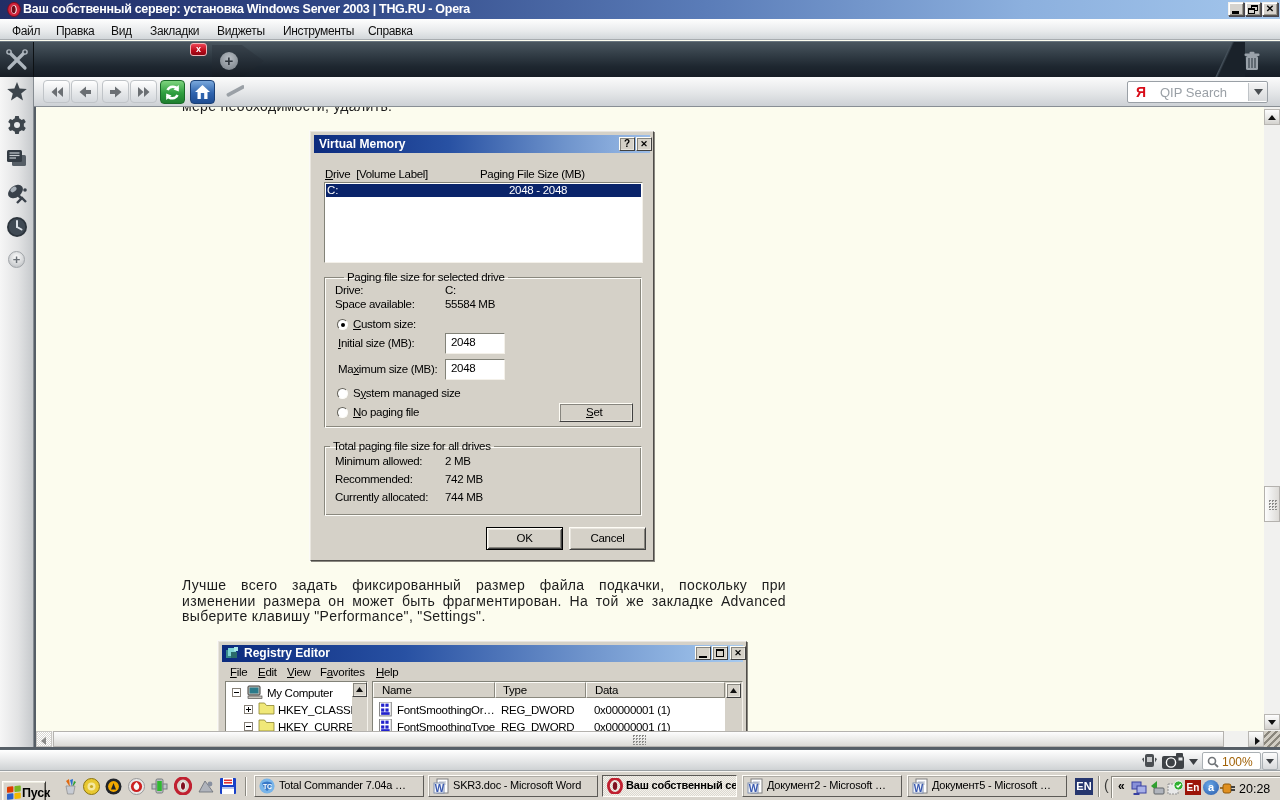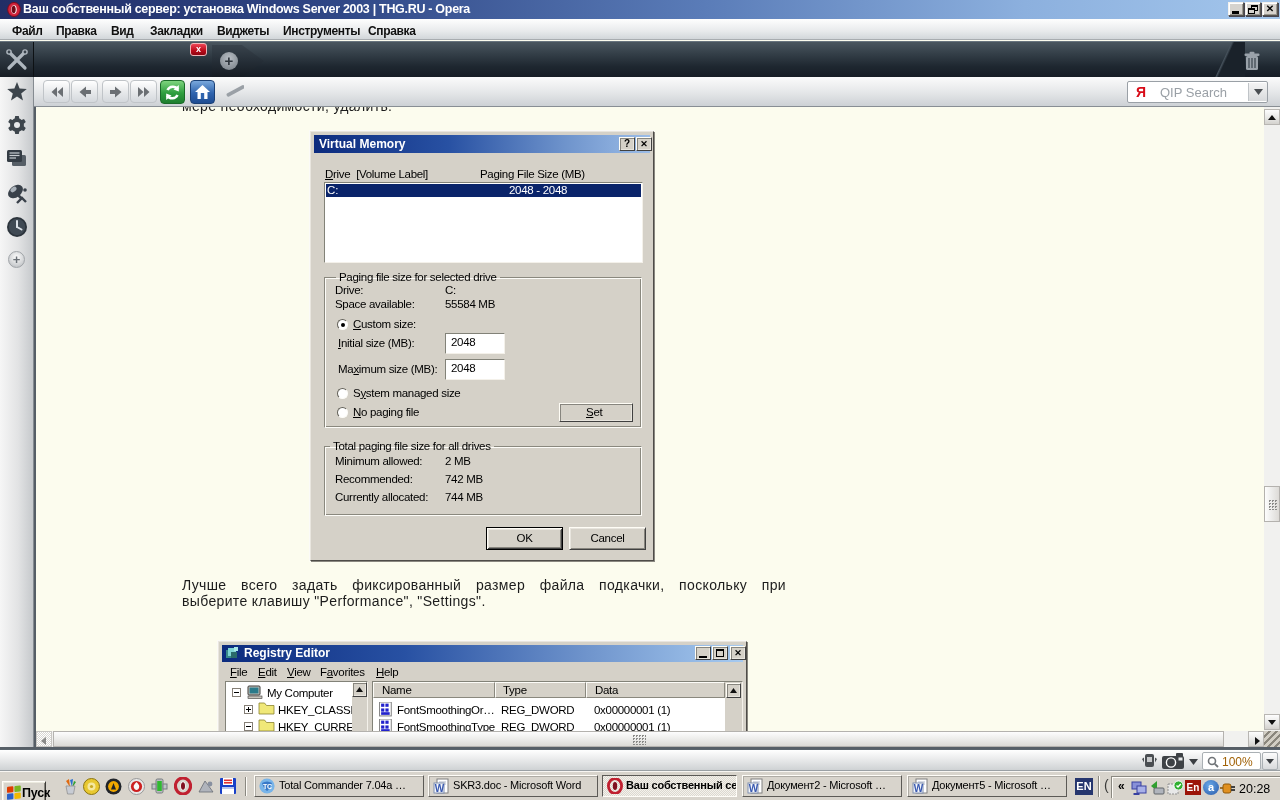--- a/index.html
+++ b/index.html
@@ -1,21 +1,21 @@
 <!DOCTYPE html>
 <html><head><meta charset="utf-8"><style>
 *{margin:0;padding:0;box-sizing:border-box;font-family:"Liberation Sans",sans-serif;}
 html,body{width:1280px;height:800px;overflow:hidden;}
 .abs{position:absolute;}
 #stage{position:relative;width:1280px;height:800px;background:#fcfcee;overflow:hidden;}
 
 #titlebar{left:0;top:0;width:1280px;height:36px;background:linear-gradient(90deg,#222e66 0%,#2e4584 25%,#5a7cb8 55%,#8cb0de 80%,#a3c6ec 100%);}
 #titletxt{left:23px;top:2px;color:#fff;font-size:12.5px;font-weight:bold;white-space:nowrap;letter-spacing:-0.3px;}
 .winbtn{top:2px;width:16px;height:14px;background:#d6d3ce;border:1px solid;border-color:#f4f2ee #55534f #55534f #f4f2ee;box-shadow:1px 1px 0 #fff inset,-1px -1px 0 #9a9790 inset,1px 1px 0 #46444f;font-size:9px;line-height:12px;text-align:center;color:#000;font-weight:bold;}
-#menubar{left:0;top:19px;width:1280px;height:21px;background:linear-gradient(#fefefe,#e8eaec 60%,#d2d6da);border-bottom:1px solid #a8acb0;font-weight:bold;}
+#menubar{left:0;top:19px;width:1280px;height:21px;background:linear-gradient(#fefefe,#e8eaec 60%,#d2d6da);border-bottom:1px solid #a8acb0;}
 .menuitem{top:5px;font-size:12px;color:#101010;letter-spacing:-0.35px;}
 
 #tabbar{left:0;top:41px;width:1280px;height:36px;background:linear-gradient(#4a565f 0%,#333e47 35%,#1e2730 70%,#161d25 100%);border-top:1px solid #68747e;}
 #toolsbtn{left:0;top:0;width:34px;height:36px;background:linear-gradient(#414c55 0%,#2b343d 50%,#161c23 100%);border-right:1px solid #0d1114;}
 #opttab{left:36px;top:3px;width:176px;height:33px;border-radius:5px 5px 0 0;background:linear-gradient(#c2cdd6 0%,#95a6b3 32%,#5f7181 68%,#33414d 100%);border:1px solid #c4ced6;border-bottom:none;}
 #tabtxt{top:11px;font-size:12px;color:#eef2f6;white-space:nowrap;letter-spacing:-0.3px;}
 #tabclose{left:190px;top:1px;width:17px;height:13px;border-radius:3px;background:linear-gradient(#ee4455,#bb0a1a 60%,#8e0410);border:1px solid #f0b4b8;color:#fff;font-size:9px;font-weight:bold;text-align:center;line-height:11px;}
 #plustab{left:212px;top:3px;width:52px;height:33px;background:linear-gradient(#39434c 0%,#252e37 50%,#141a21 100%);clip-path:polygon(0 0,30px 0,52px 16px,30px 33px,0 33px);}
 #plusc{left:8px;top:7px;width:18px;height:18px;border-radius:50%;background:radial-gradient(circle at 50% 35%,#b8bec4,#888f96 70%,#6c737a);color:#2e353c;font-size:15px;font-weight:bold;text-align:center;line-height:18px;}
 
@@ -207,21 +207,21 @@
     <div class="abs dlgtxt" style="left:14px;top:36px"><u>D</u>rive&nbsp;&nbsp;[Volume Label]</div>
     <div class="abs dlgtxt" style="left:169px;top:36px">Paging File Size (MB)</div>
     <div class="abs sunken" style="left:13px;top:50px;width:319px;height:81px">
       <div class="abs" style="left:1px;top:1px;width:315px;height:13px;background:#0a246a">
         <span class="abs" style="left:1px;top:0;color:#fff;font-size:11.5px">C:</span>
         <span class="abs" style="left:183px;top:0;color:#fff;font-size:11.5px;letter-spacing:-0.3px">2048 - 2048</span>
       </div>
     </div>
 
     <fieldset class="abs" style="left:13px;top:139px;width:318px;height:157px;border:1px solid;border-color:#8a887e #fdfcf8 #fdfcf8 #8a887e;box-shadow:1px 1px 0 #fdfcf8 inset,-1px -1px 0 #8a887e inset">
-      <legend class="dlgtxt" style="margin-left:11px;padding:0 3px">Paging file size for selected drive</legend>
+      <legend class="dlgtxt" style="margin-left:19px;padding:0 3px">Paging file size for selected drive</legend>
     </fieldset>
     <div class="abs dlgtxt" style="left:24px;top:152px">Drive:</div>
     <div class="abs dlgtxt" style="left:134px;top:152px">C:</div>
     <div class="abs dlgtxt" style="left:24px;top:166px">Space available:</div>
     <div class="abs dlgtxt" style="left:134px;top:166px">55584 MB</div>
     <div class="abs" style="left:26px;top:187px;width:11px;height:11px;border-radius:50%;background:#fff;border:1px solid;border-color:#636159 #fdfcf8 #fdfcf8 #636159">
           <div class="abs" style="left:3px;top:3px;width:4px;height:4px;border-radius:50%;background:#000"></div>
         </div>
     <div class="abs dlgtxt" style="left:42px;top:186px"><u>C</u>ustom size:</div>
     <div class="abs dlgtxt" style="left:27px;top:205px"><u>I</u>nitial size (MB):</div>
@@ -248,20 +248,21 @@
     <div class="abs dlgtxt" style="left:24px;top:341px">Recommended:</div>
     <div class="abs dlgtxt" style="left:134px;top:341px">742 MB</div>
     <div class="abs dlgtxt" style="left:24px;top:359px">Currently allocated:</div>
     <div class="abs dlgtxt" style="left:134px;top:359px">744 MB</div>
     <div class="abs" style="left:175px;top:395px;width:77px;height:23px;background:#d5d1c8;border:1px solid #000;box-shadow:1px 1px 0 #fffdf6 inset,-1px -1px 0 #404040 inset,2px 2px 0 #e8e5de inset,-2px -2px 0 #87857e inset;text-align:center"><span class="dlgtxt" style="line-height:21px">OK</span></div>
     <div class="abs" style="left:258px;top:395px;width:77px;height:23px;background:#d5d1c8;border:1px solid;border-color:#fffdf6 #404040 #404040 #fffdf6;box-shadow:1px 1px 0 #e8e5de inset,-1px -1px 0 #87857e inset;text-align:center"><span class="dlgtxt" style="line-height:21px">Cancel</span></div>
   </div>
 
   <div class="abs" id="para" style="left:146px;top:471px;width:604px;font-size:14px;color:#1c1c1c;letter-spacing:0.35px;line-height:15.7px">
     <div style="text-align:justify;text-align-last:justify;white-space:nowrap;">Лучше&nbsp; всего&nbsp; задать&nbsp; фиксированный&nbsp; размер&nbsp; файла&nbsp; подкачки,&nbsp; поскольку&nbsp; при</div>
+    <div style="text-align:justify;text-align-last:justify;white-space:nowrap;">изменении размера он может быть фрагментирован. На той же закладке Advanced</div>
     <div>выберите клавишу "Performance", "Settings".</div>
   </div>
 
   <div class="abs" id="regedit" style="left:182px;top:534px;width:529px;height:95px;background:#d5d1c8;border:1px solid;border-color:#e9e6df #4e4c48 #4e4c48 #e9e6df;box-shadow:-1px -1px 0 #fbfaf7,1px 1px 0 #8a8880">
     <div class="abs" style="left:3px;top:3px;width:521px;height:17px;background:linear-gradient(90deg,#0c2b7e,#2851a3 35%,#6f94cc 70%,#a6caf0 100%)">
       <svg class="abs" style="left:3px;top:1px" width="15" height="15" viewBox="0 0 15 15">
             <rect x="1" y="4" width="8" height="8" fill="#3a8a8a"></rect>
             <rect x="3" y="2" width="8" height="8" fill="#7fd4d4"></rect>
             <rect x="6" y="6" width="6" height="6" fill="#2a6a6a"></rect>
             <rect x="9" y="1" width="4" height="4" fill="#aae8e8"></rect>

